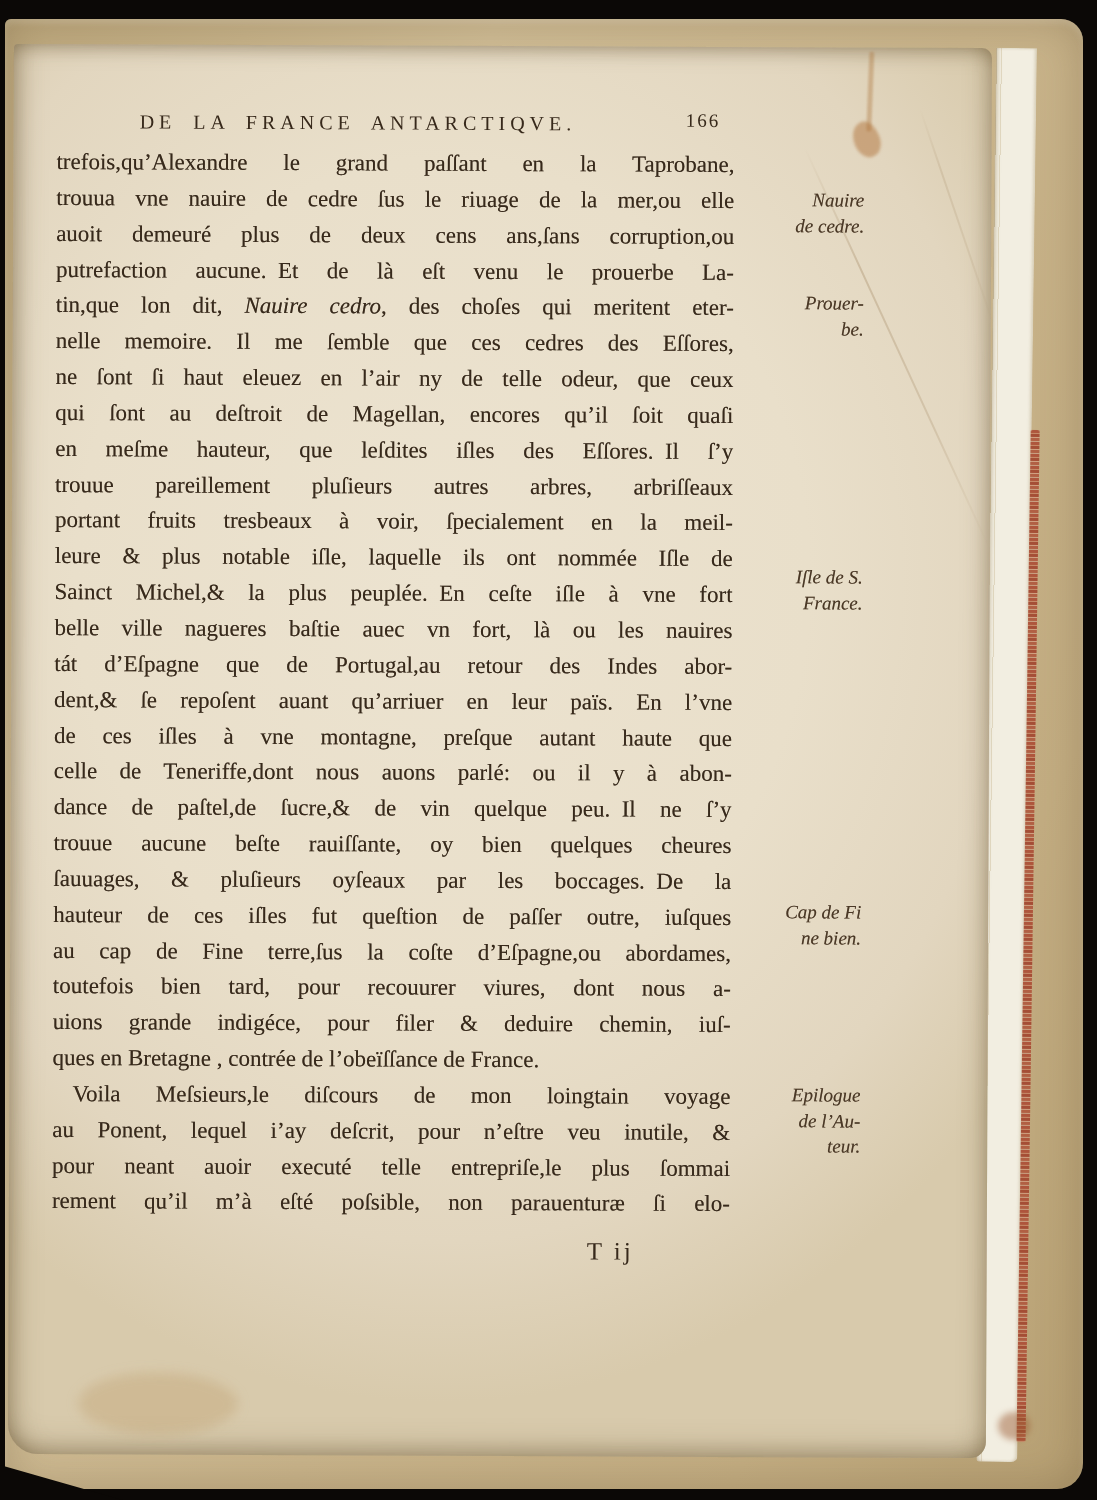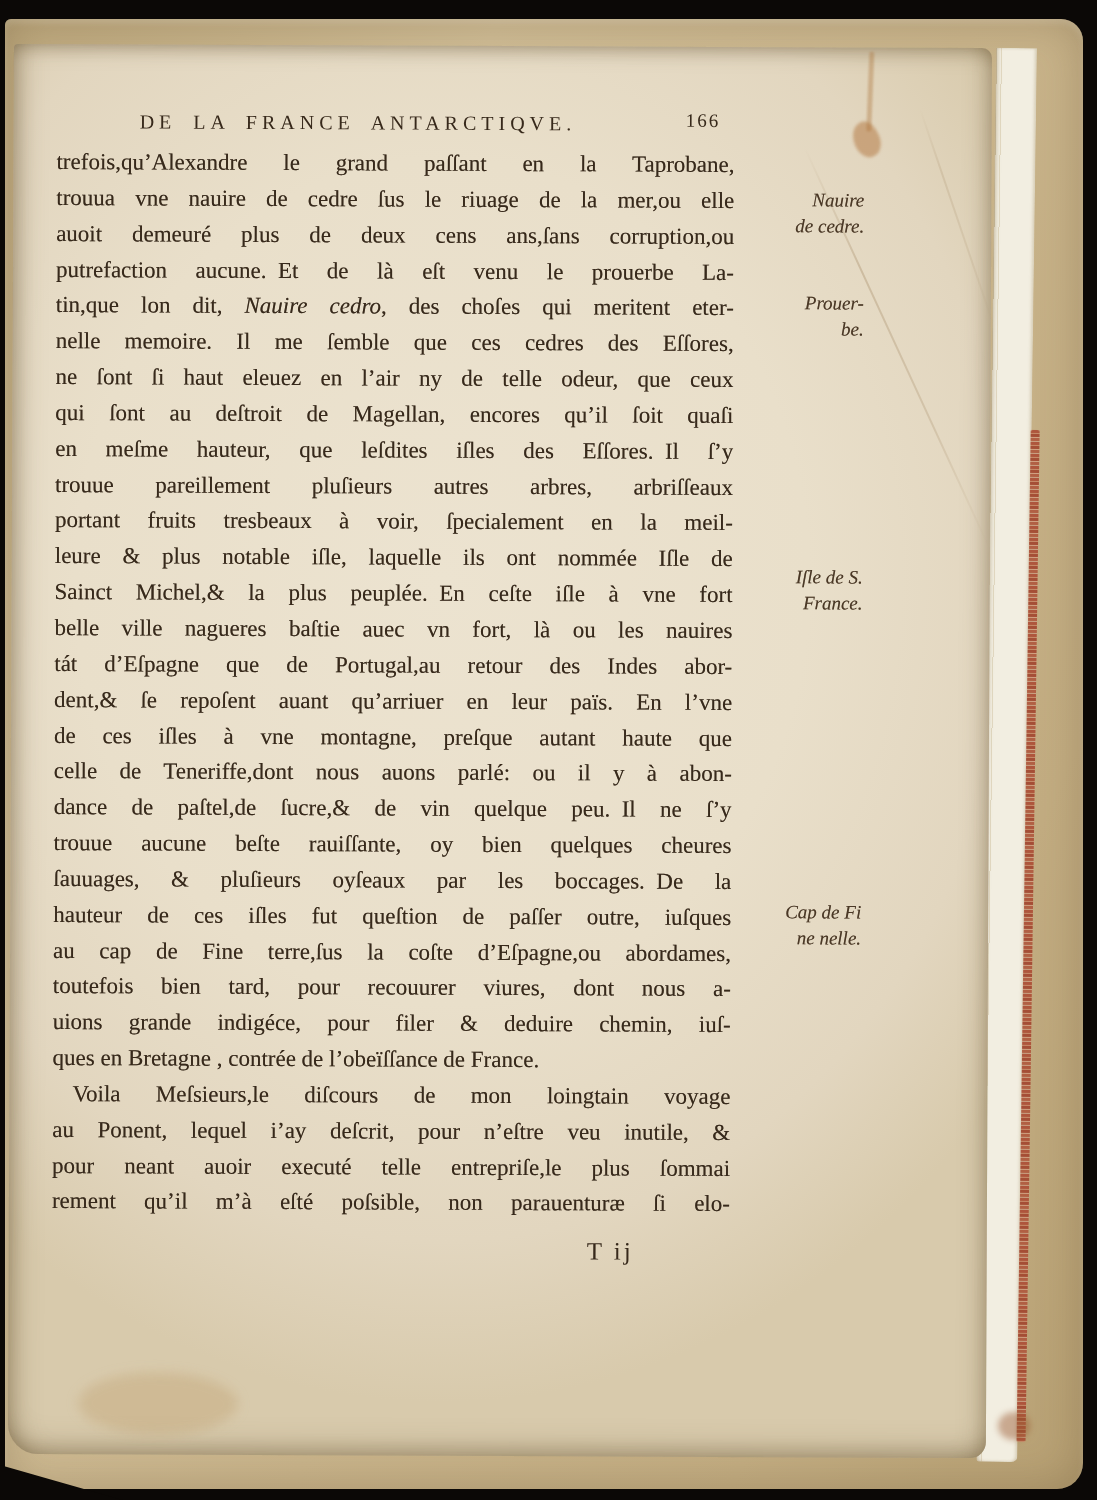--- a/index.html
+++ b/index.html
@@ -175,19 +175,24 @@
     <div class="note" style="top:243px">
       <span>Prouer-</span><br>
       <span>be.</span>
     </div>
     <div class="note" style="top:517px">
       <span>Iſle de S.</span><br>
       <span>France.</span>
     </div>
     <div class="note" style="top:852px">
       <span>Cap de Fi</span><br>
-      <span>ne nelle.</span>
+      <span>ne bien.</span>
+    </div>
+    <div class="note" style="top:1035px">
+      <span>Epilogue</span><br>
+      <span>de l’Au-</span><br>
+      <span>teur.</span>
     </div>
 
     <div class="sig">T ij</div>
 
   </div>
 </div>
 
 </body></html>

